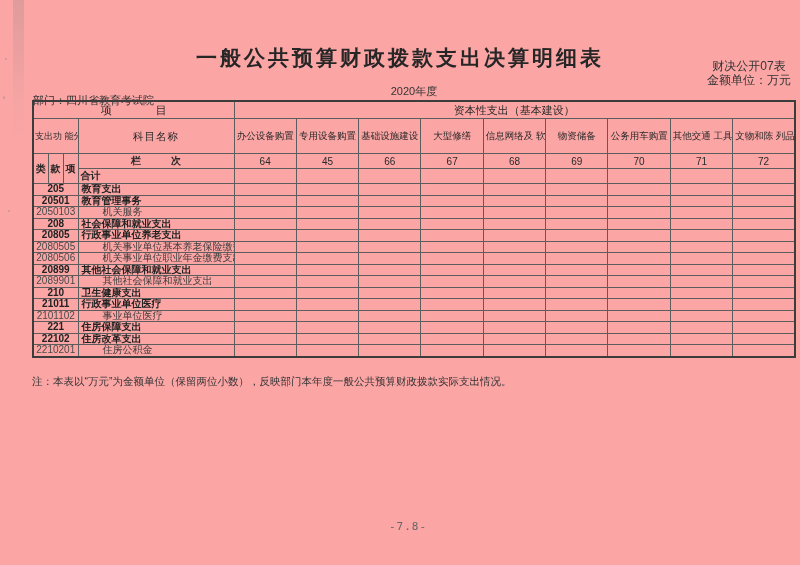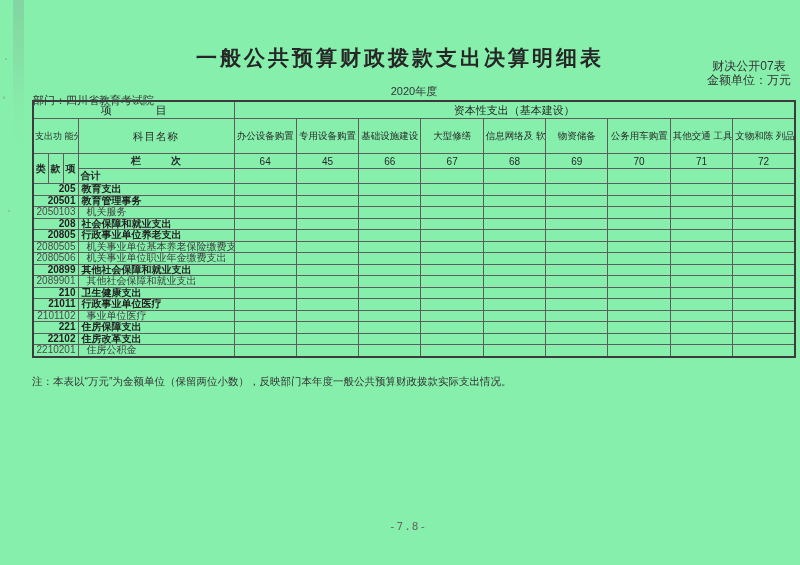--- a/index.html
+++ b/index.html
@@ -3,21 +3,21 @@
 <meta charset="utf-8">
 <style>
   html,body{margin:0;padding:0;}
   body{
     width:800px;height:565px;
     background:#e9e9e9;
     font-family:"Liberation Sans","DejaVu Sans",sans-serif;
   }
   .sheet{
     position:relative;width:800px;height:565px;
-    background:#86efac;
+    background:#fca5a5;
     color:#2e2e2e;overflow:hidden;
   }
   
   .streak{
     position:absolute;left:13px;top:0;width:11px;height:150px;
     background:linear-gradient(180deg,rgba(120,120,120,.22),rgba(150,150,150,.05) 70%,rgba(150,150,150,0));
     pointer-events:none;
   }
   .speck{position:absolute;background:#8a8a8a;border-radius:50%;opacity:.45;}
   .sp1{left:5px;top:58px;width:2px;height:2px;}
@@ -55,25 +55,25 @@
   .hr2 th{height:34px;text-align:center;font-weight:bold;font-size:9.5px;
           white-space:pre-line;line-height:12px;}
   .hr2 th.codehdr{font-size:9px;line-height:10.5px;padding:0 1px;}
   .hr2 th.subjhdr{font-size:10.5px;letter-spacing:1px;}
   .hr3 td{height:13px;text-align:center;font-size:10px;}
   .hr3 td.ckx{font-weight:bold;font-size:10px;padding:0;}
   .hr3 td.lanci{font-weight:bold;letter-spacing:0;}
   .hr4 td{height:12px;text-align:left;}
   .hr4 td.heji{font-weight:bold;}
   tr.row td{height:10.5px;line-height:10.5px;font-size:10px;}
-  tr.row td.code{text-align:right;padding-left:2px;letter-spacing:0;margin-left:45px;}
+  tr.row td.code{text-align:center;padding-left:2px;letter-spacing:0;margin-left:45px;}
   tr.row td.name{text-align:left;padding-left:3px;}
   tr.lvl0 td.code,tr.lvl0 td.name{font-weight:bold;color:#222;}
   tr.lvl1 td.code{color:#4a4a4a;}
-  tr.lvl1 td.name{padding-left:8px;color:#3a3a3a;}
+  tr.lvl1 td.name{padding-left:24px;color:#3a3a3a;}
   .note{
     position:absolute;left:32px;top:355px;width:764px;
     font-size:10.5px;color:#333;margin-top:20px;
   }
   .pagenum{
     position:absolute;left:8px;top:520px;width:800px;
     text-align:center;font-size:11px;letter-spacing:1px;color:#666;
     font-family:"DejaVu Sans Mono","Liberation Mono",monospace;
   }
 </style>

